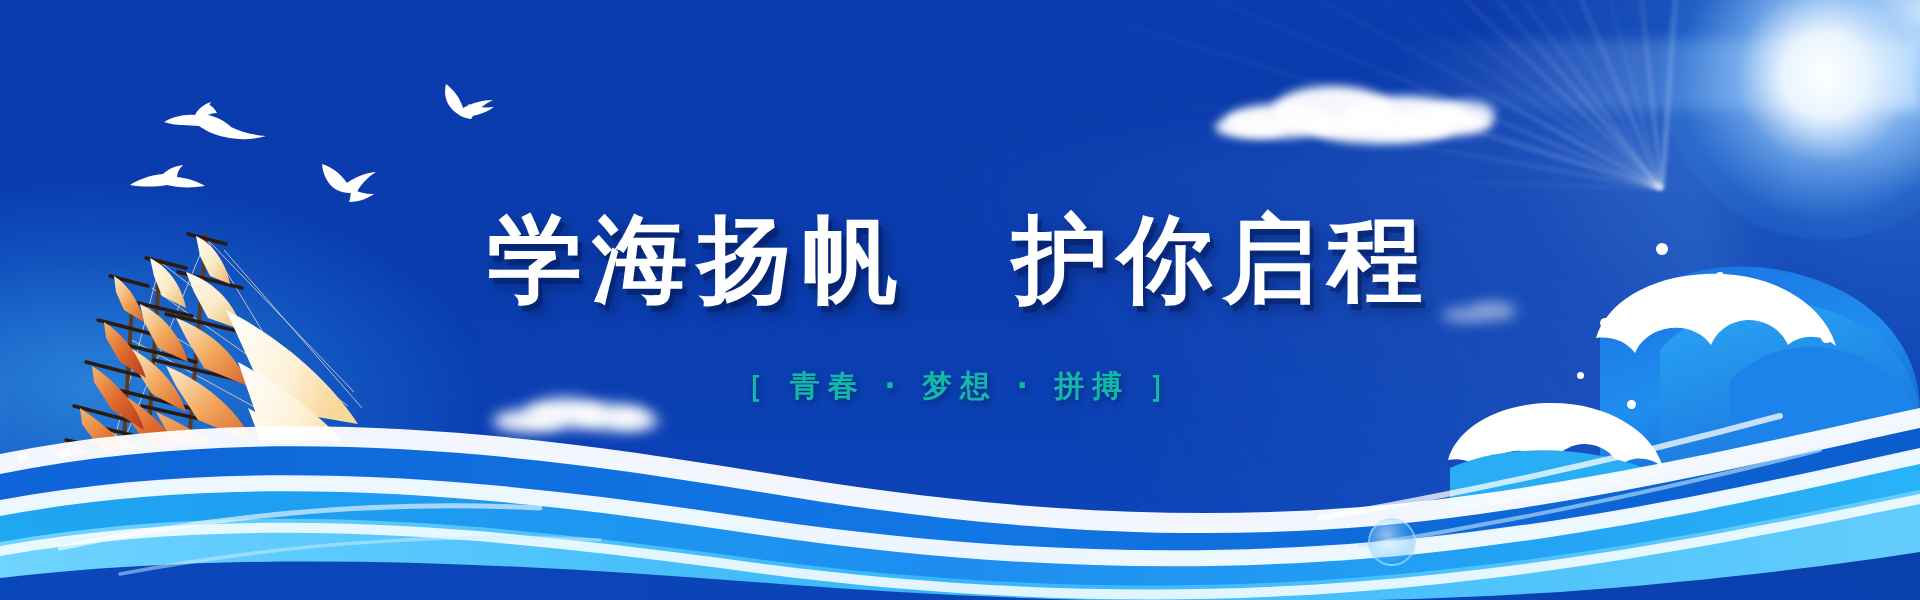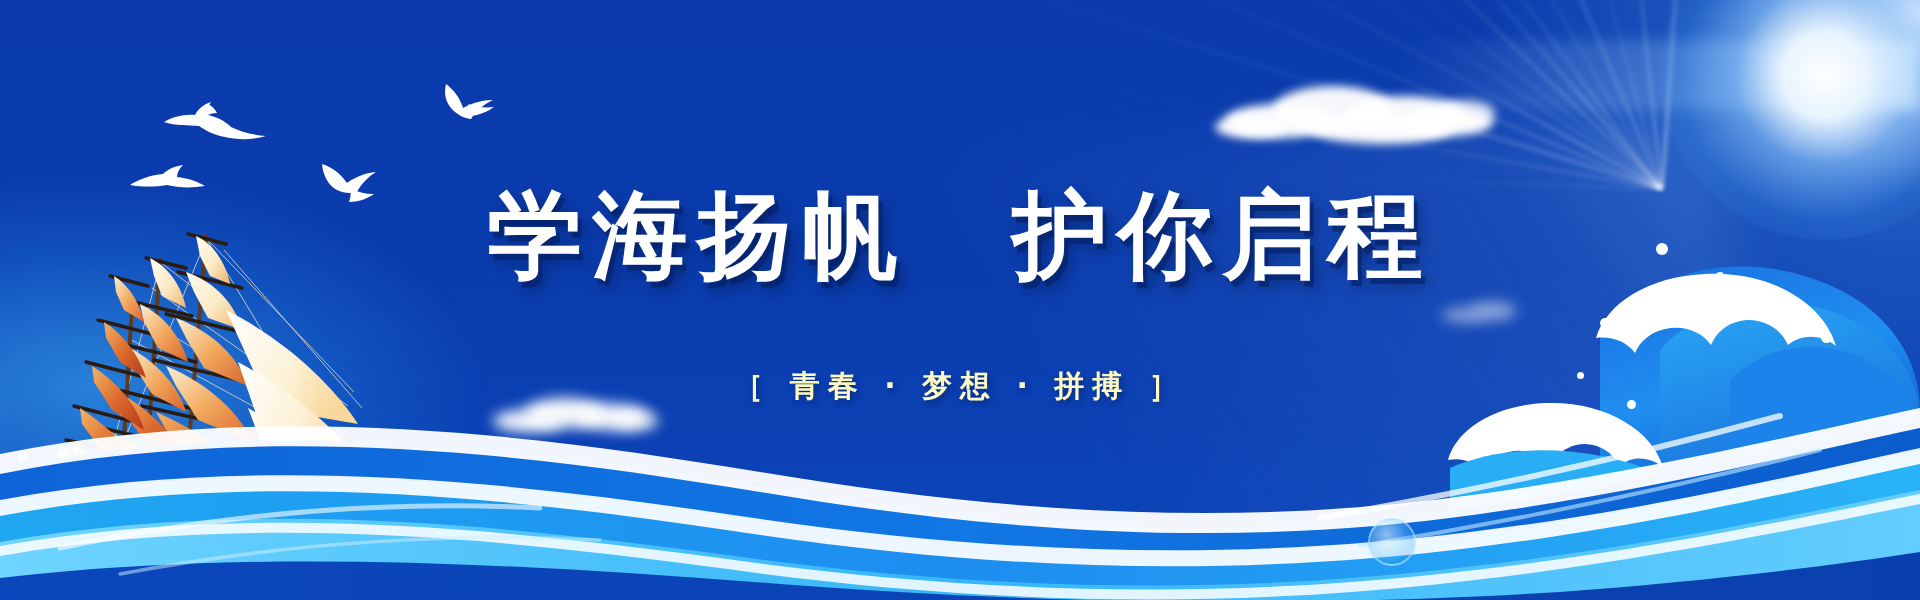--- a/index.html
+++ b/index.html
@@ -63,35 +63,35 @@
   .ship{position:absolute;left:10px;bottom:60px;width:400px;height:330px;}
 
   
   .waves{position:absolute;left:0;right:0;bottom:0;height:250px;}
   .bigwave{position:absolute;right:0;bottom:60px;width:620px;height:330px;}
 
   .dot{position:absolute;background:#fff;border-radius:50%;}
 
   
   .headline{
-    position:absolute;left:0;right:0;top:188px;
+    position:absolute;left:0;right:0;top:212px;
     text-align:center;
     color:#ffffff;
     font-size:95px;
     font-weight:700;
     letter-spacing:10px;
     line-height:1;
     text-shadow:4px 6px 0 rgba(3,30,95,.55), 7px 9px 14px rgba(2,20,70,.45);
     font-family:"DejaVu Sans","Liberation Sans",sans-serif;
     white-space:pre;
   }
   .subline{
     position:absolute;left:0;right:0;top:366px;
     text-align:center;
-    color:#fef9c3;
+    color:#14b8a6;
     font-size:30px;
     font-weight:700;
     letter-spacing:8px;
     font-family:"DejaVu Sans","Liberation Sans",sans-serif;
     text-shadow:2px 3px 6px rgba(2,20,70,.45);
     white-space:pre;
   }
 </style>
 </head>
 <body>

